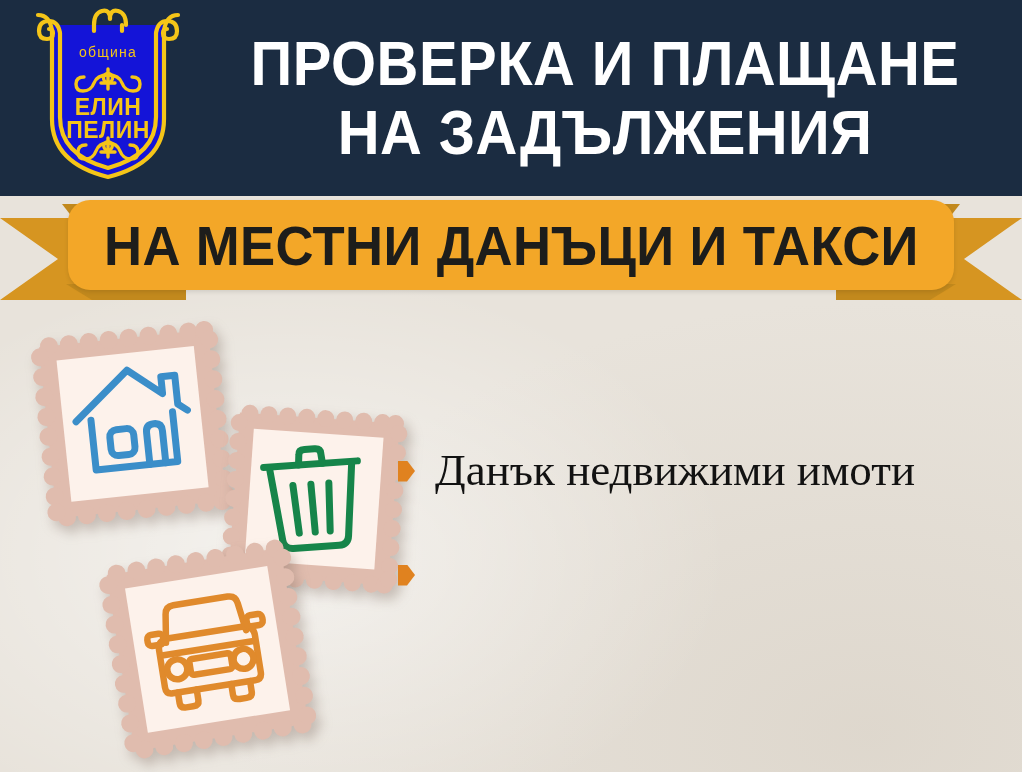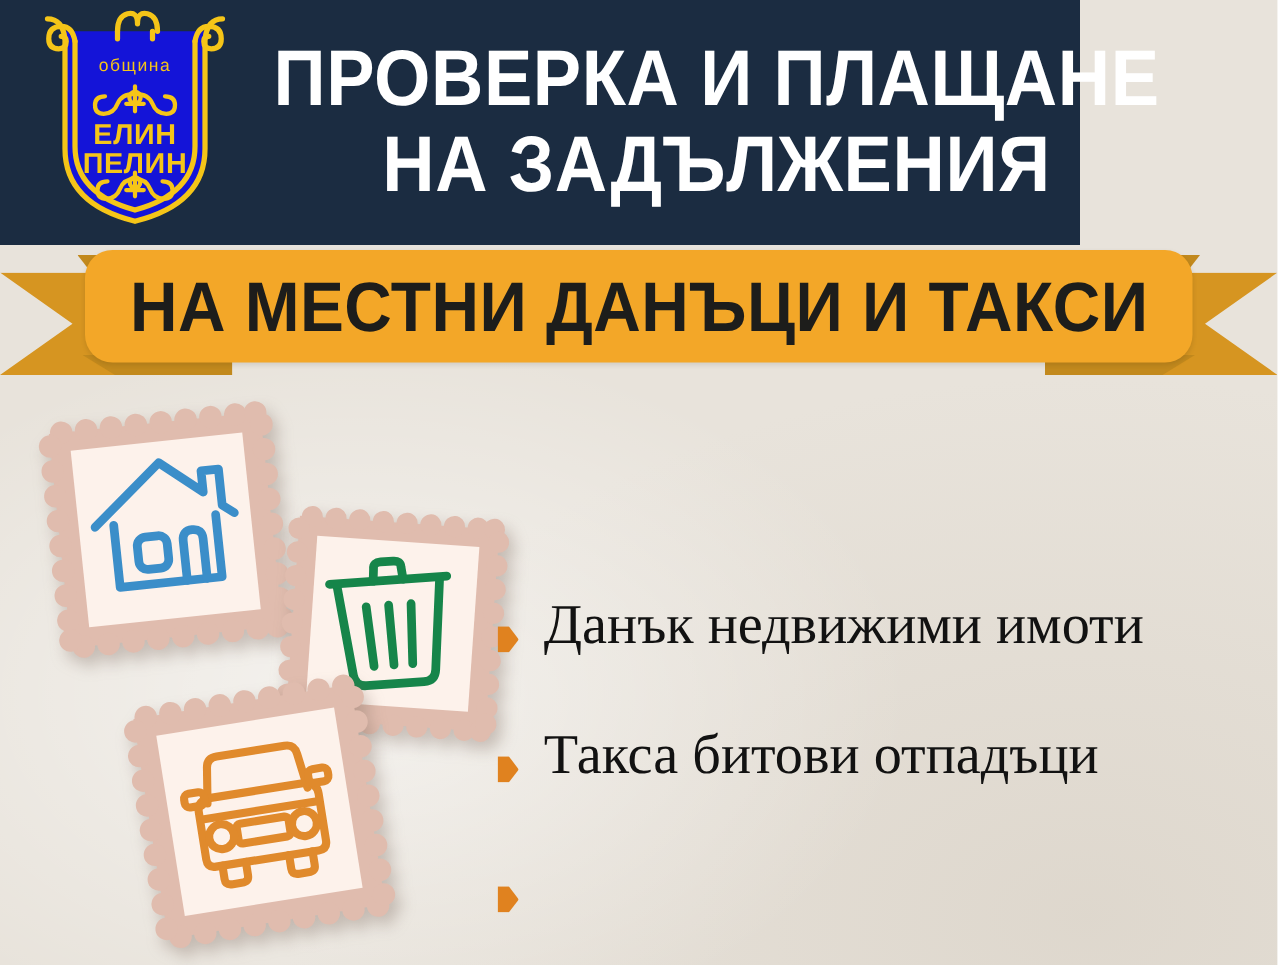--- a/index.html
+++ b/index.html
@@ -25,21 +25,21 @@
     background:
       radial-gradient(ellipse 70% 60% at 28% 72%, rgba(255,255,255,0.55) 0%, rgba(255,255,255,0) 62%),
       radial-gradient(ellipse 90% 80% at 85% 95%, rgba(214,206,194,0.55) 0%, rgba(214,206,194,0) 70%);
     pointer-events: none;
   }
 
   
   #header {
     position: absolute;
     left: 0; top: 0;
-    width: 864px;
+    width: 1022px;
     height: 196px;
     background: #1b2c41;
     z-index: 5;
   }
   #header-inner {
     position: absolute;
     left: 0; top: 0; right: 0; bottom: 0;
     display: flex;
     align-items: center;
   }
@@ -155,21 +155,21 @@
   
   #list {
     position: absolute;
     left: 398px;
     top: 418px;
     width: 612px;
     z-index: 4;
   }
   .list-item {
     display: flex;
-    align-items: flex-end;
+    align-items: center;
     height: 104px;
   }
   .bullet {
     flex: 0 0 auto;
     width: 17px;
     height: 21px;
     margin-right: 20px;
     margin-top: 2px;
     background: #e0821f;
     clip-path: polygon(0 0, 9px 0, 17px 10.5px, 9px 21px, 0 21px);
@@ -367,24 +367,20 @@
 
   </div>
 
   <div id="list">
 
     <div class="list-item">
       <span class="bullet"></span>
       <span class="list-label">Данък недвижими имоти</span>
     </div>
 
-    <div class="list-item">
-      <span class="bullet"></span>
-      <span class="list-label">Такса битови отпадъци</span>
-    </div>
 
     <div class="list-item">
       <span class="bullet"></span>
     </div>
 
   </div>
 
   <div id="header">
     <div id="header-inner">
 

